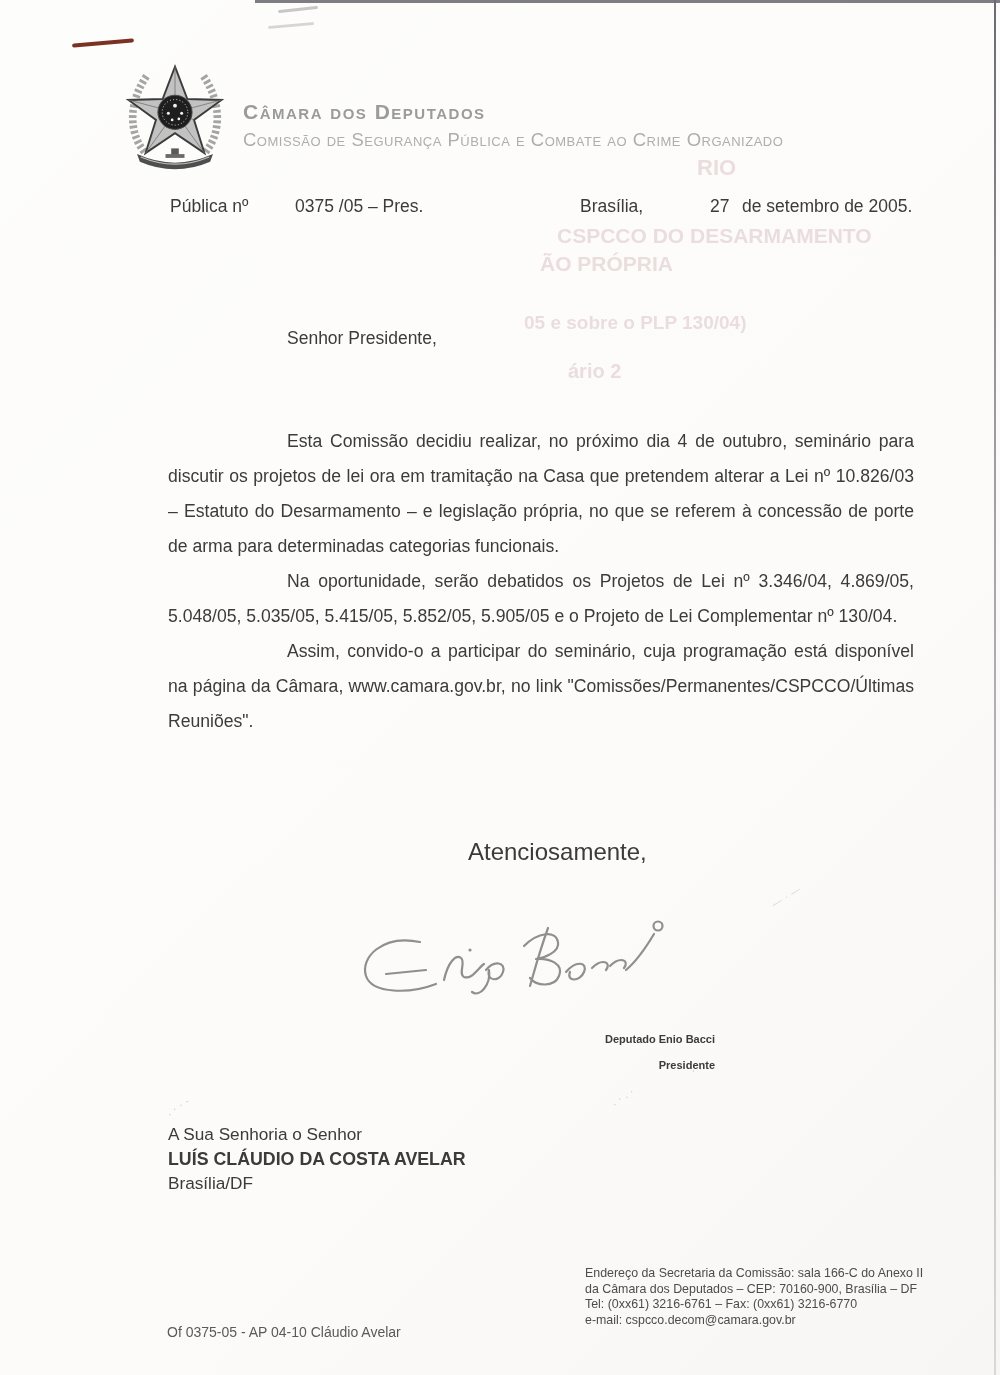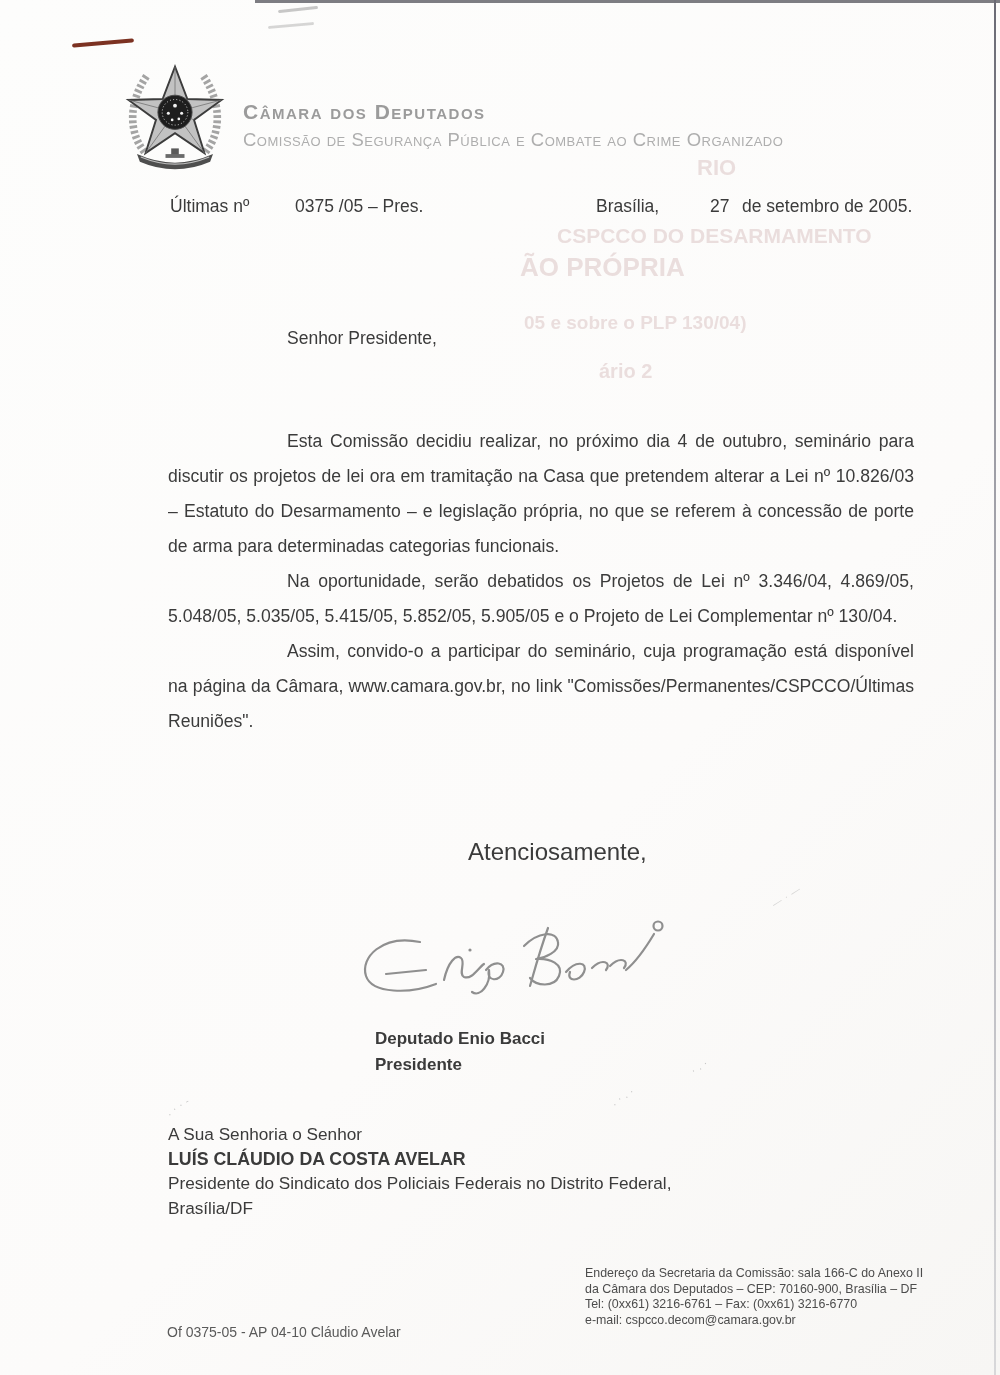--- a/index.html
+++ b/index.html
@@ -26,32 +26,32 @@
   .logo{position:absolute;left:118px;top:60px;width:114px;height:116px;}
   .org-name{position:absolute;left:243px;top:100px;font-size:21px;letter-spacing:1.5px;
     color:#9b9b9b;font-variant:small-caps;font-weight:bold;}
   .committee-name{position:absolute;left:243px;top:129px;font-size:18.5px;letter-spacing:.5px;
     color:#aeaeae;font-variant:small-caps;}
   
   .ref-line{position:absolute;top:196px;left:0;width:100%;font-size:17.5px;}
   .ref-line span{position:absolute;white-space:nowrap;}
   .ref-label{left:170px;}
   .ref-number{left:295px;}
-  .ref-city{left:580px;margin-left:16px;}
+  .ref-city{left:580px;}
   .ref-day{left:710px;}
   .ref-date{left:742px;}
   
   .salutation{position:absolute;left:287px;top:328px;font-size:17.5px;}
   .body-text{position:absolute;left:168px;top:424px;width:746px;font-size:17.6px;
     line-height:35px;text-align:justify;}
   .body-text p{margin:0;text-indent:119px;}
   .closing{position:absolute;left:468px;top:838px;font-size:24px;}
   .signature{position:absolute;left:352px;top:900px;width:345px;height:115px;}
-  .signer{position:absolute;left:375px;top:1026px;width:340px;text-align:left;
-    font-weight:bold;font-size:17px;line-height:26px;}
+  .signer{position:absolute;left:375px;top:1026px;width:340px;text-align:right;
+    font-weight:bold;font-size:11px;line-height:26px;}
   
   .recipient{position:absolute;left:168px;top:1122px;font-size:17.2px;line-height:24.5px;}
   .recipient .rec-name{font-weight:bold;font-size:17.8px;}
   
   .footer-address{position:absolute;left:585px;top:1266px;font-size:12.4px;line-height:15.5px;color:#4c4c4c;}
   .doc-ref{position:absolute;left:167px;top:1324px;font-size:14px;color:#5a5a5a;}
 </style>
 </head>
 <body>
 
@@ -62,23 +62,23 @@
   <div class="pen-mark"></div>
   <div class="smudge" style="left:278px;top:8px;width:40px;height:3px;transform:rotate(-6deg);"></div>
   <div class="smudge" style="left:268px;top:24px;width:46px;height:3px;transform:rotate(-5deg);opacity:.4;"></div>
   <div class="dots" style="left:610px;top:1090px;">.·.·</div>
   <div class="dots" style="left:690px;top:1060px;">·.·</div>
   <div class="dots" style="left:165px;top:1100px;">.··-</div>
   <div class="dots" style="left:770px;top:890px;opacity:.5;">—·—</div>
 
   <div class="ghost" style="left:697px;top:155px;font-size:22px;">RIO</div>
   <div class="ghost" style="left:557px;top:224px;font-size:21px;">CSPCCO DO DESARMAMENTO</div>
-  <div class="ghost" style="left:520px;top:252px;font-size:26px;">ÃO PRÓPRIA</div>
+  <div class="ghost" style="left:540px;top:252px;font-size:21px;">ÃO PRÓPRIA</div>
   <div class="ghost" style="left:524px;top:312px;font-size:19px;">05 e sobre o PLP 130/04)</div>
-  <div class="ghost" style="left:568px;top:360px;font-size:20px;margin-left:31px;">ário 2</div>
+  <div class="ghost" style="left:568px;top:360px;font-size:20px;">ário 2</div>
 
   <svg class="logo" viewBox="0 0 120 120" aria-hidden="true">
 
     <path d="M30,16 C12,42 10,74 28,96" fill="none" stroke="#8d8d8d" stroke-width="8" stroke-dasharray="3,2.5" opacity=".8"></path>
     <path d="M90,16 C108,42 110,74 92,96" fill="none" stroke="#8d8d8d" stroke-width="8" stroke-dasharray="3,2.5" opacity=".8"></path>
 
     <polygon points="60,6 73,40 109,41 80,62 91,97 60,76 29,97 40,62 11,41 47,40" fill="#c2c2c2" stroke="#3c3c3c" stroke-width="2"></polygon>
     <path d="M60,6 L60,54 M73,40 L60,54 M109,41 L60,54 M80,62 L60,54 M91,97 L60,54 M29,97 L60,54 M11,41 L60,54 M47,40 L60,54" stroke="#6f6f6f" stroke-width="1" fill="none" opacity=".8"></path>
 
     <circle cx="60" cy="54" r="18" fill="#1e1e1e" stroke="#4a4a4a" stroke-width="1"></circle>
@@ -92,21 +92,21 @@
     <rect x="56" y="92" width="8" height="8" fill="#5a5a5a"></rect>
     <rect x="50" y="98" width="20" height="4" fill="#6a6a6a"></rect>
 
     <path d="M20,98 Q60,116 100,98 L97,106 Q60,122 23,106 Z" fill="#4e4e4e"></path>
     <path d="M24,101 Q60,116 96,101" fill="none" stroke="#bdbdbd" stroke-width="1.2"></path>
   </svg>
   <div class="org-name">Câmara dos Deputados</div>
   <div class="committee-name">Comissão de Segurança Pública e Combate ao Crime Organizado</div>
 
   <div class="ref-line">
-    <span class="ref-label">Últimas nº</span>
+    <span class="ref-label">Pública nº</span>
     <span class="ref-number">0375 /05 – Pres.</span>
     <span class="ref-city">Brasília,</span>
     <span class="ref-day">27</span>
     <span class="ref-date">de setembro de 2005.</span>
   </div>
 
   <div class="salutation">Senhor Presidente,</div>
 
   <div class="body-text">
     <p>Esta Comissão decidiu realizar, no próximo dia 4 de outubro, seminário para discutir os projetos de lei ora em tramitação na Casa que pretendem alterar a Lei nº 10.826/03 – Estatuto do Desarmamento – e legislação própria, no que se referem à concessão de porte de arma para determinadas categorias funcionais.</p>
@@ -138,21 +138,20 @@
   </svg>
 
   <div class="signer">
     <div>Deputado Enio Bacci</div>
     <div>Presidente</div>
   </div>
 
   <div class="recipient">
     <div>A Sua Senhoria o Senhor</div>
     <div class="rec-name">LUÍS CLÁUDIO DA COSTA AVELAR</div>
-    <div>Presidente do Sindicato dos Policiais Federais no Distrito Federal,</div>
     <div>Brasília/DF</div>
   </div>
 
   <div class="footer-address">
     <div>Endereço da Secretaria da Comissão: sala 166-C do Anexo II</div>
     <div>da Câmara dos Deputados – CEP: 70160-900, Brasília – DF</div>
     <div>Tel: (0xx61) 3216-6761 – Fax: (0xx61) 3216-6770</div>
     <div>e-mail: cspcco.decom@camara.gov.br</div>
   </div>
   <div class="doc-ref">Of 0375-05 - AP 04-10 Cláudio Avelar</div>

